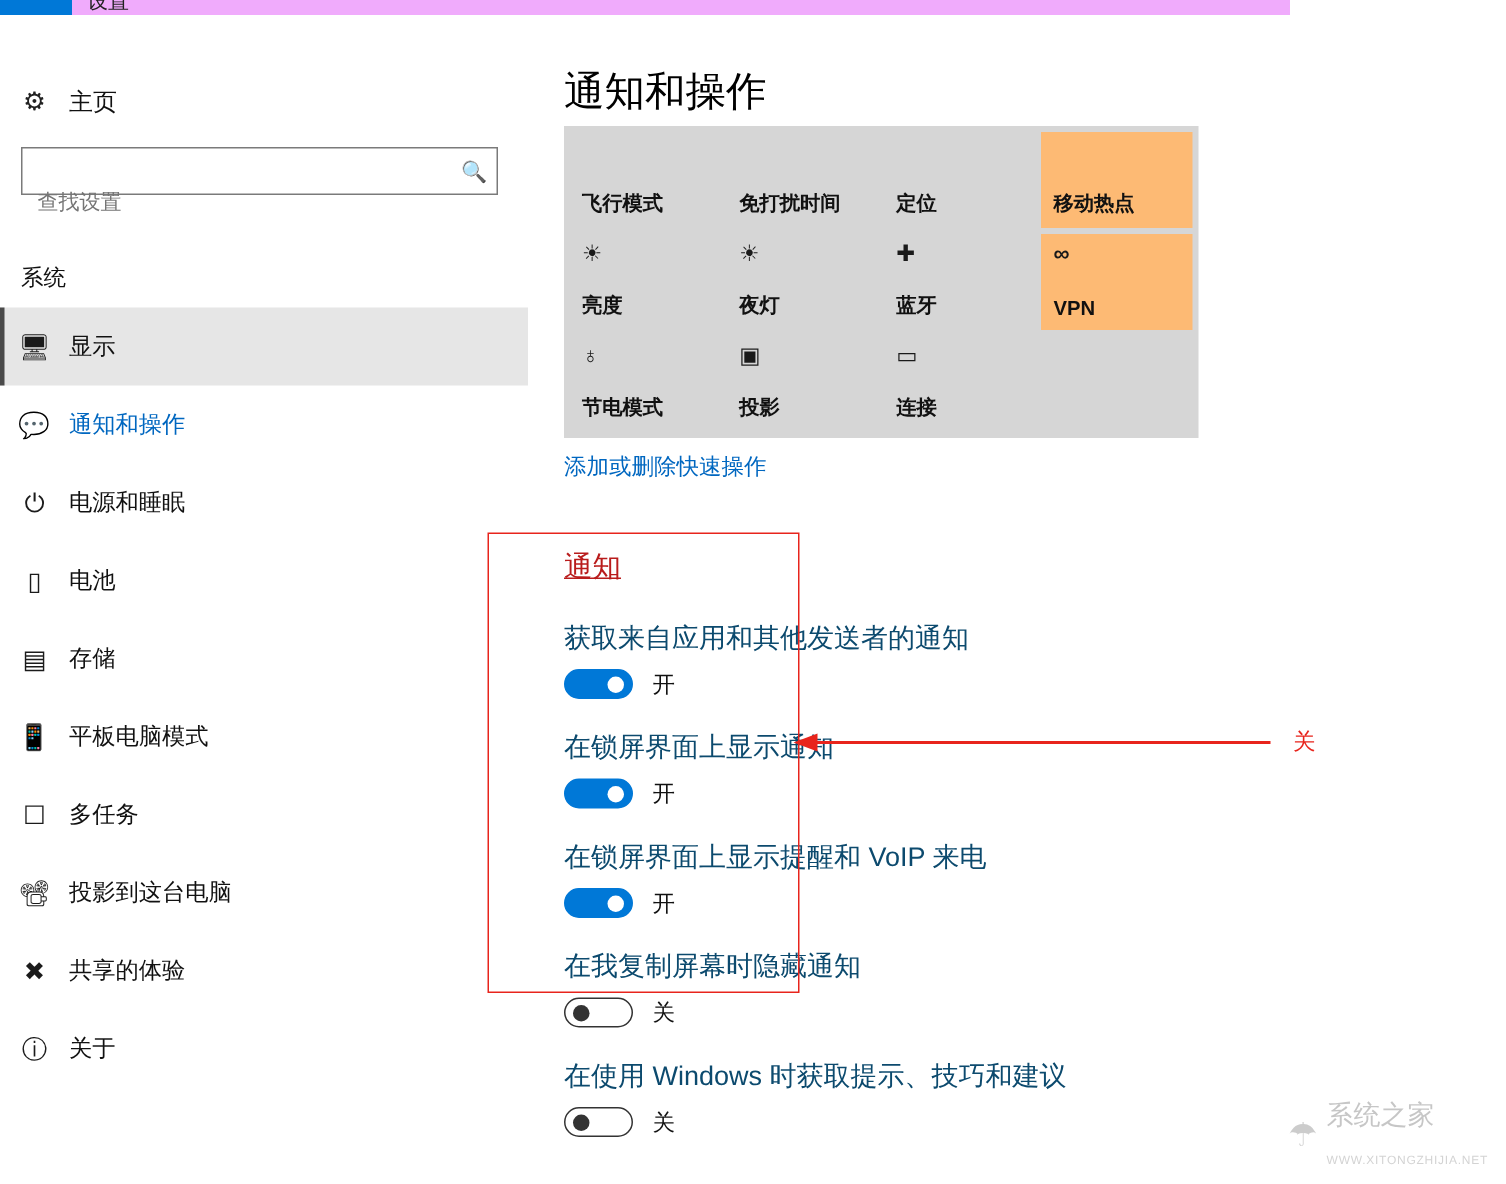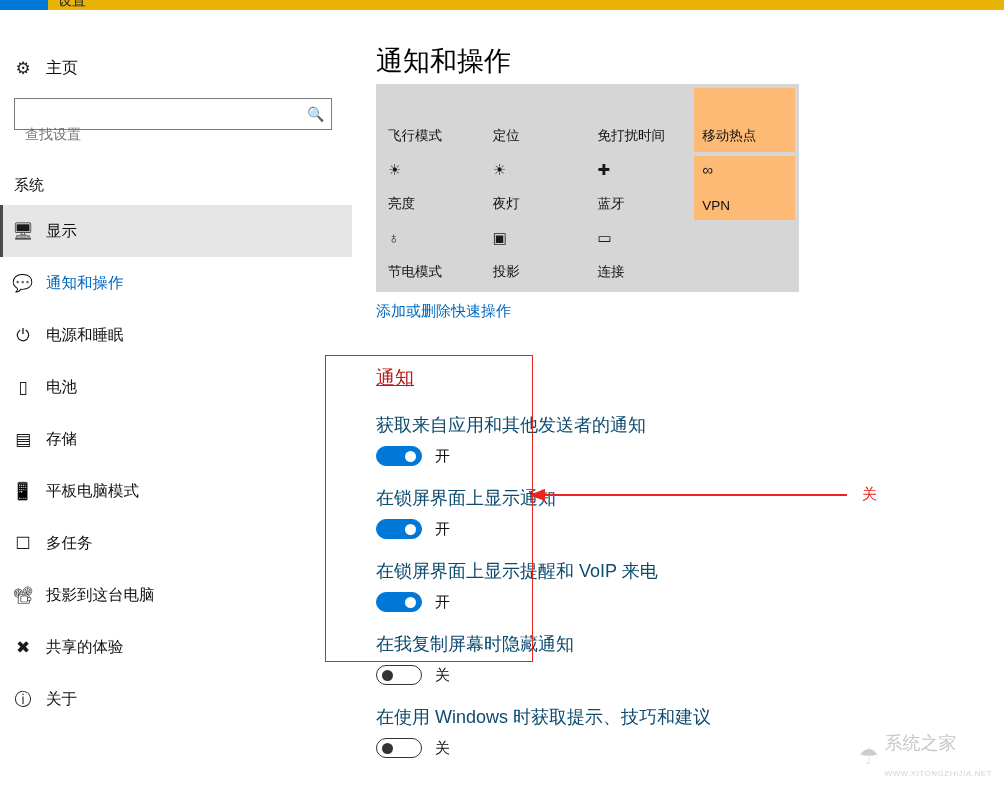--- a/index.html
+++ b/index.html
@@ -14,22 +14,22 @@
     overflow: hidden;
     font-family: "Liberation Sans", "DejaVu Sans", sans-serif;
     color: #000000;
     font-size: 15px;
   }
 
   
   .titlebar {
     position: absolute;
     left: 0; top: 0;
-    width: 1004px; height: 10px;
-    background: #eab308;
+    width: 860px; height: 10px;
+    background: #f0abfc;
   }
   .titlebar-accent {
     position: absolute;
     left: 0; top: 0;
     width: 48px; height: 10px;
     background: #0078d7;
   }
   .titlebar-text {
     position: absolute;
     left: 58px; top: -8px;
@@ -161,20 +161,21 @@
     box-sizing: border-box;
     display: grid;
     grid-template-columns: repeat(4, 1fr);
     grid-auto-rows: 64px;
     gap: 4px;
   }
   .tile {
     background: #d6d6d6;
     position: relative;
     cursor: default;
+    font-weight: bold;
   }
   .tile .tile-icon {
     position: absolute;
     left: 8px; top: 6px;
     font-size: 15px;
     color: #1a1a1a;
     line-height: 1;
   }
   .tile .tile-label {
     position: absolute;
@@ -389,25 +390,25 @@
 
   <div class="page-title">通知和操作</div>
 
   <div class="quick-grid">
     <div class="tile">
       <span class="tile-icon"></span>
       <span class="tile-label">飞行模式</span>
     </div>
     <div class="tile">
       <span class="tile-icon"></span>
+      <span class="tile-label">免打扰时间</span>
+    </div>
+    <div class="tile">
+      <span class="tile-icon"></span>
       <span class="tile-label">定位</span>
-    </div>
-    <div class="tile">
-      <span class="tile-icon"></span>
-      <span class="tile-label">免打扰时间</span>
     </div>
     <div class="tile grey-dark">
       <span class="tile-icon"></span>
       <span class="tile-label">移动热点</span>
     </div>
 
     <div class="tile">
       <span class="tile-icon">☀</span>
       <span class="tile-label">亮度</span>
     </div>

